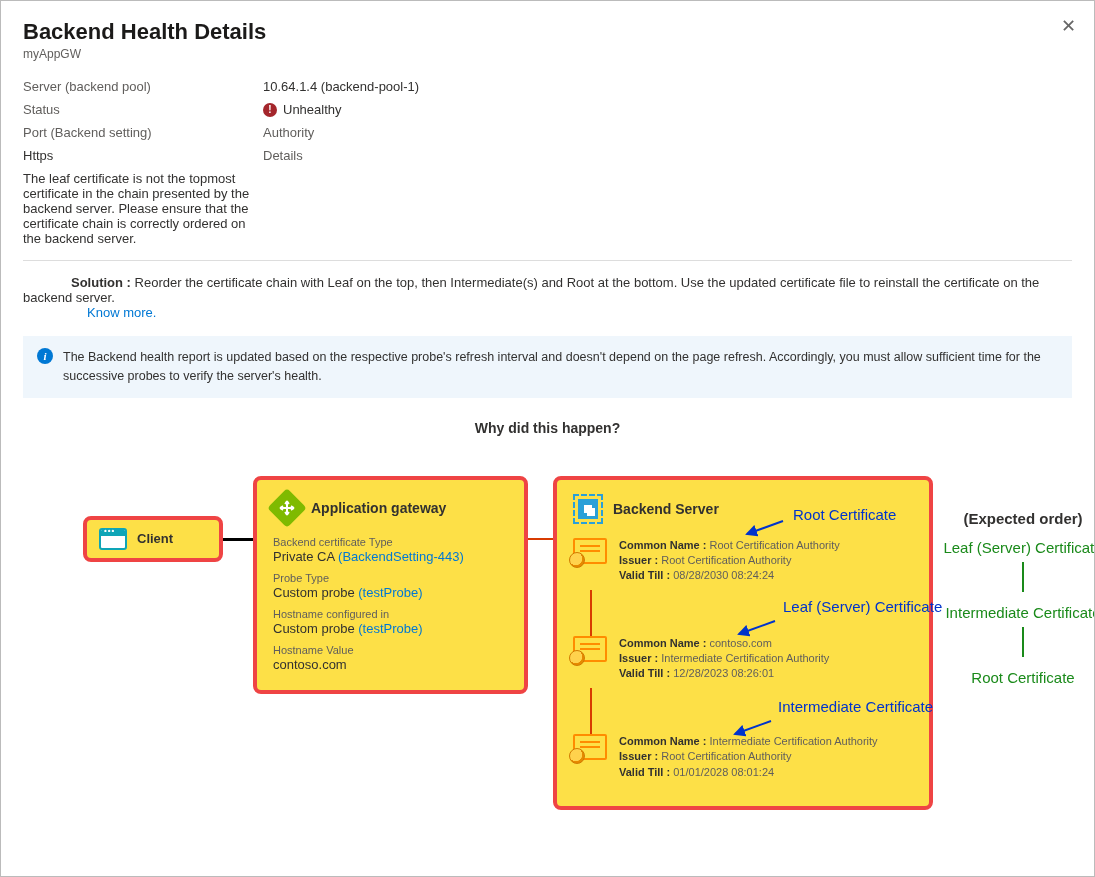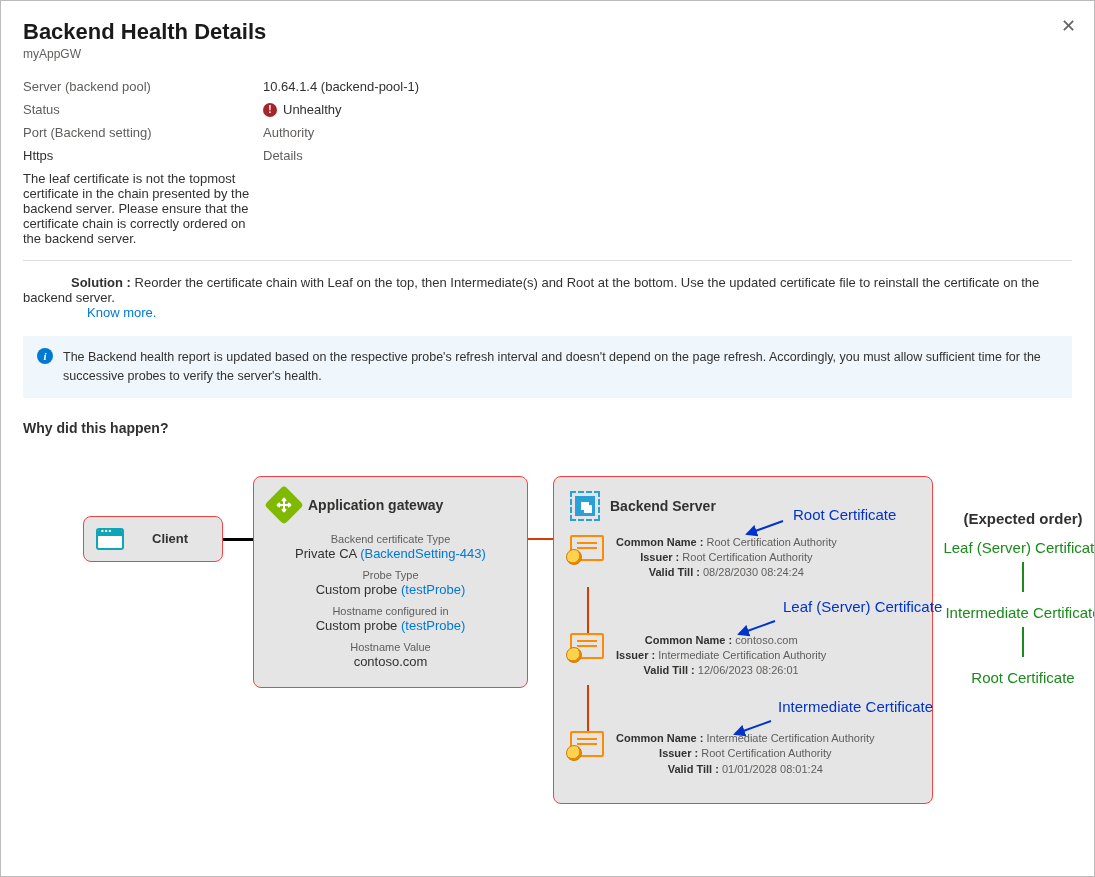--- a/index.html
+++ b/index.html
@@ -81,35 +81,34 @@
     line-height: 1.5;
     margin-bottom: 22px;
   }
   .info-icon {
     width: 16px; height: 16px; border-radius: 50%;
     background: #0078d4; flex: 0 0 16px;
     display: inline-flex; align-items: center; justify-content: center;
     color: #fff; font-weight: 700; font-size: 11px;
     font-style: italic; font-family: serif;
   }
-  h3.why { font-size: 14px; font-weight: 600; margin: 12px 0 30px 0; }
+  h3.why { font-size: 14px; font-weight: 600; margin: 12px 0 30px 0; text-align: center; }
 
   
   .diagram { position: relative; height: 420px; }
   .box {
     position: absolute;
-    border: 1px solid #ef4444;
+    border: 4px solid #ef4444;
     border-radius: 8px;
-    background: #e5e5e5;
-    text-align: center;
+    background: #fde047;
   }
   .client-box {
     left: 60px; top: 50px;
     width: 140px; height: 46px;
-    display: flex; align-items: center; gap: 28px;
+    display: flex; align-items: center; gap: 10px;
     padding: 0 12px;
     font-weight: 600;
   }
   .client-icon {
     width: 28px; height: 22px; border: 2px solid #0ea5b7;
     border-radius: 3px; position: relative;
     background: #fff;
   }
   .client-icon::before {
     content: ""; position: absolute; left: 0; right: 0; top: 0;
@@ -337,21 +336,21 @@
           <div><b>Valid Till :</b> <span>08/28/2030 08:24:24</span></div>
         </div>
       </div>
       <div class="chain-line"></div>
 
       <div class="cert-row">
         <span class="cert-icon"></span>
         <div class="cert-meta">
           <div><b>Common Name :</b> <span>contoso.com</span></div>
           <div><b>Issuer :</b> <span>Intermediate Certification Authority</span></div>
-          <div><b>Valid Till :</b> <span>12/06/2023 08:26:01</span></div>
+          <div><b>Valid Till :</b> <span>12/28/2023 08:26:01</span></div>
         </div>
       </div>
       <div class="chain-line"></div>
 
       <div class="cert-row">
         <span class="cert-icon"></span>
         <div class="cert-meta">
           <div><b>Common Name :</b> <span>Intermediate Certification Authority</span></div>
           <div><b>Issuer :</b> <span>Root Certification Authority</span></div>
           <div><b>Valid Till :</b> <span>01/01/2028 08:01:24</span></div>

